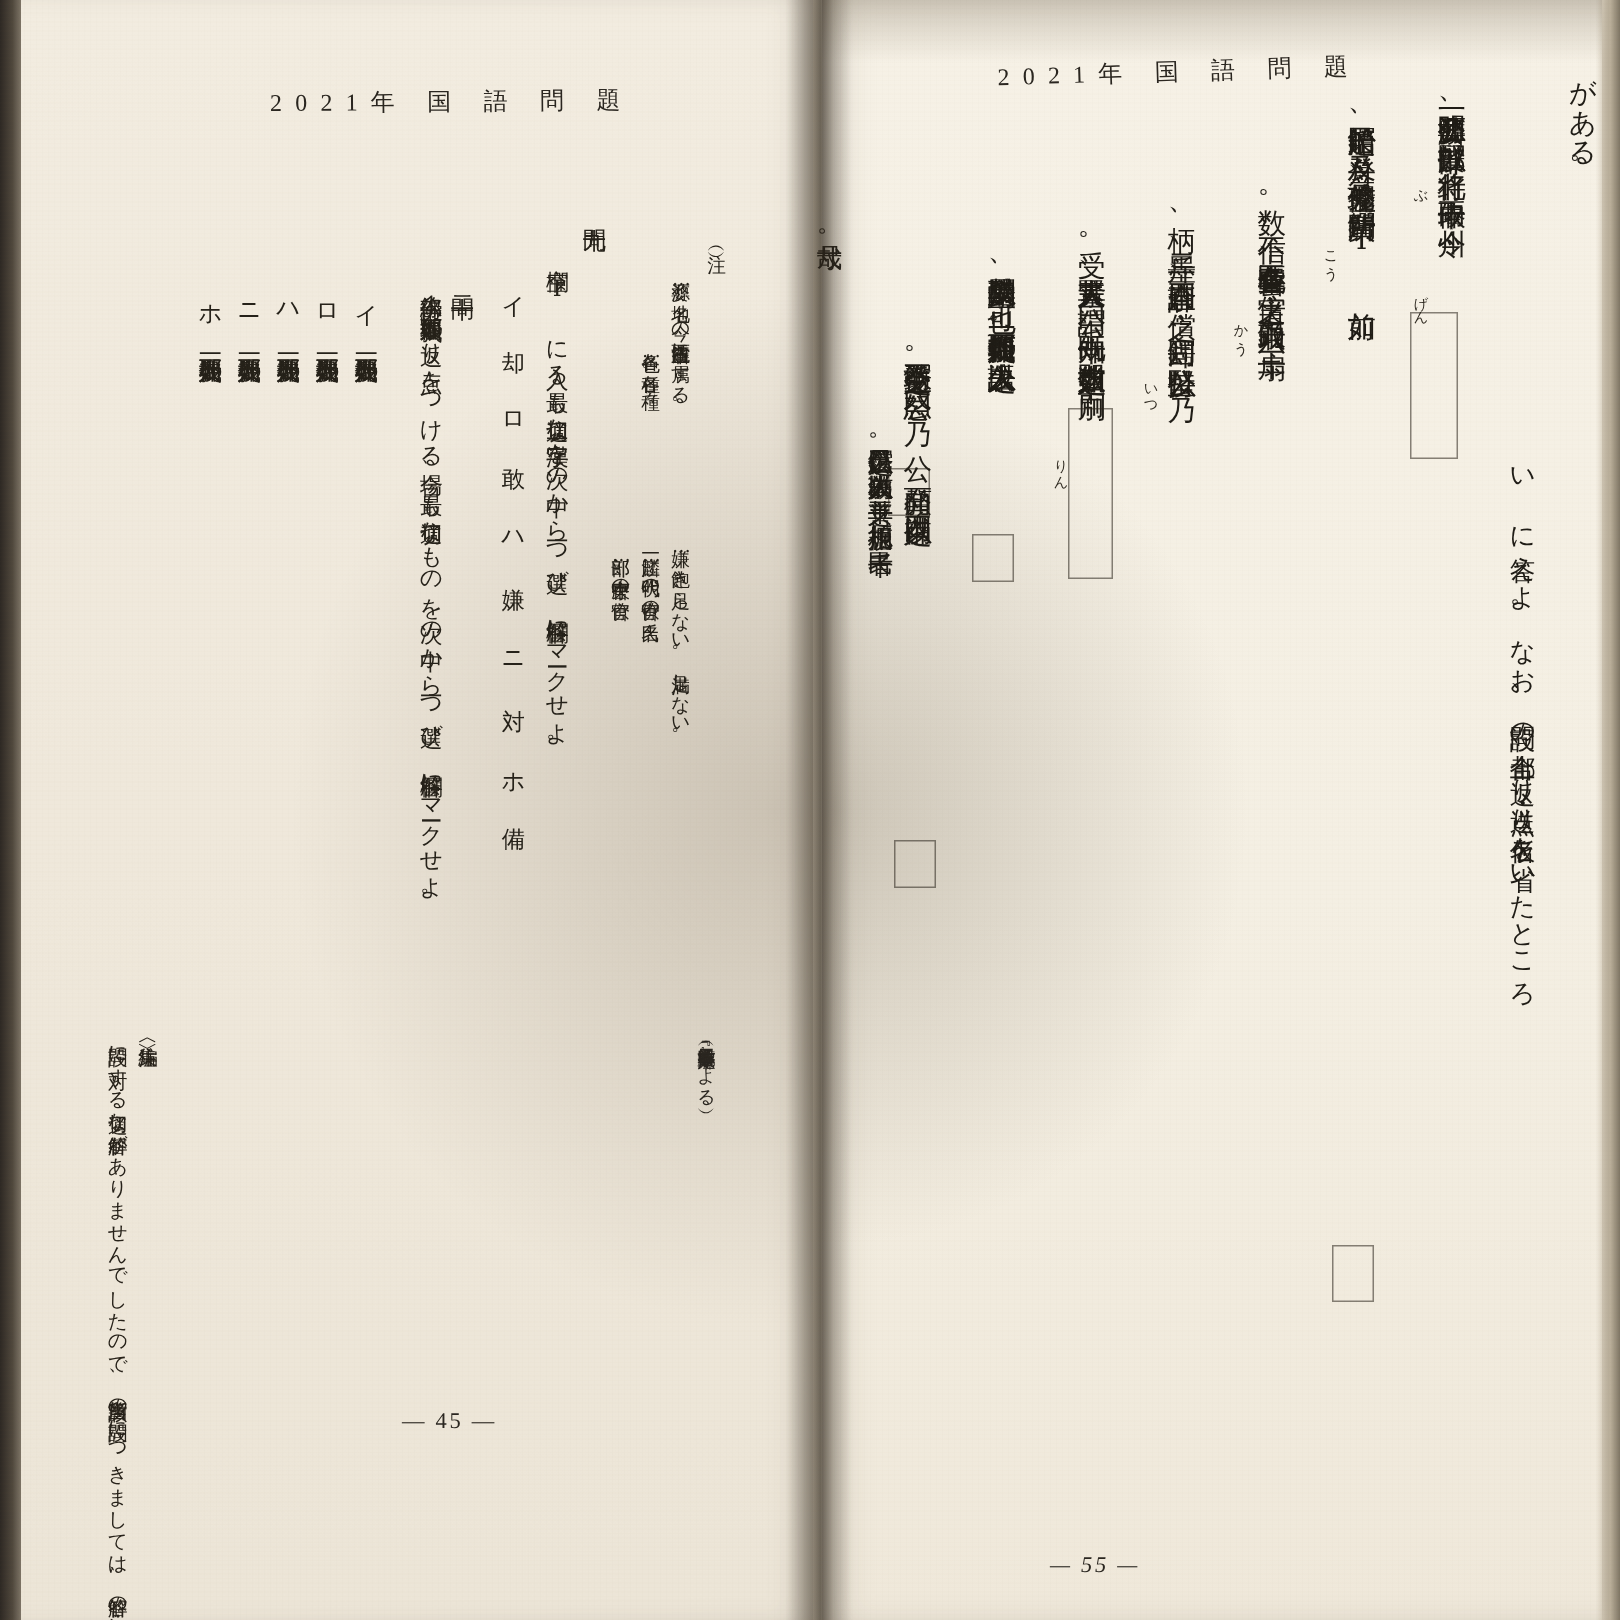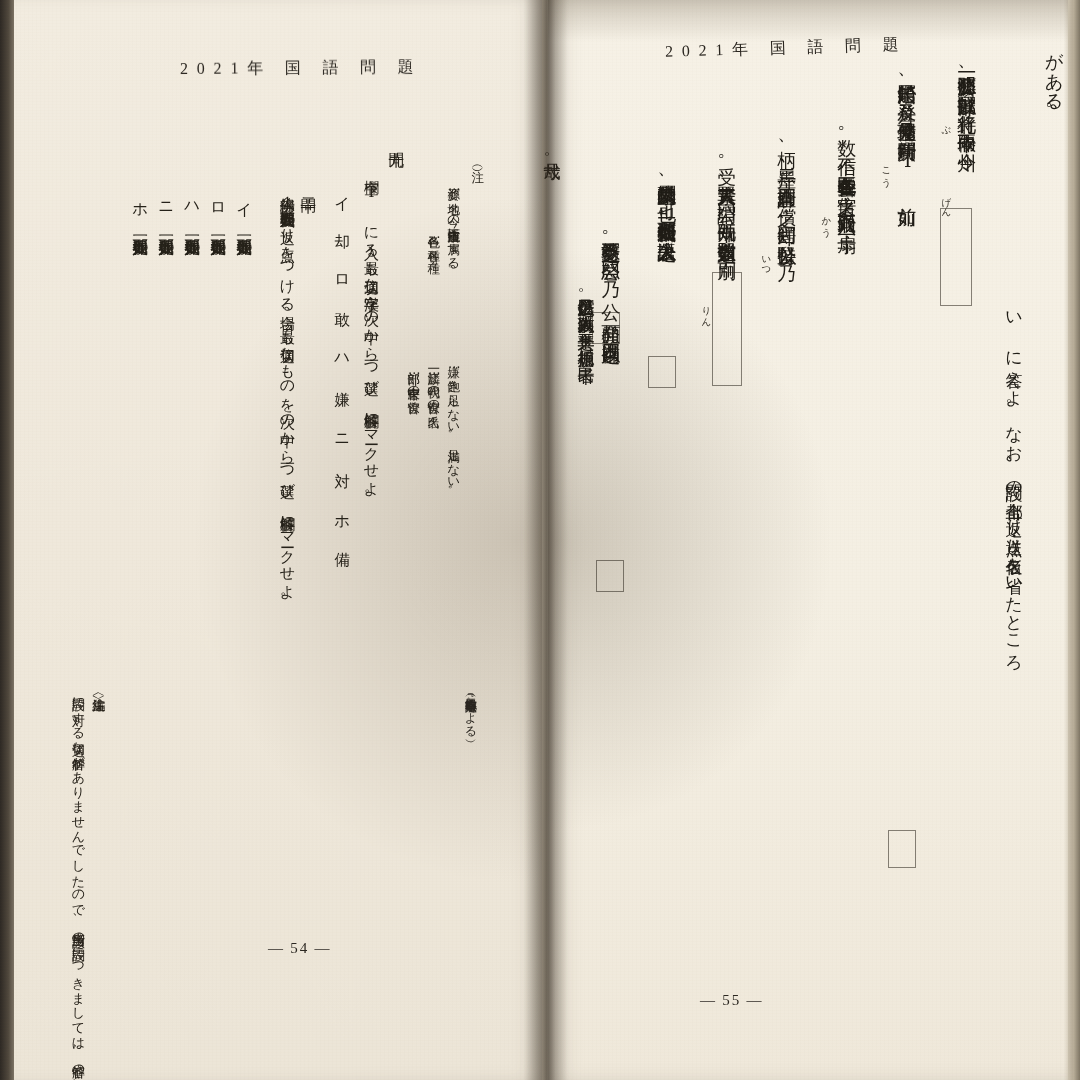--- a/index.html
+++ b/index.html
@@ -110,21 +110,21 @@
   .run-head-left { left: 180px; top: 58px; transform: rotate(-0.5deg); }
   .run-head-right { left: 665px; top: 38px; transform: rotate(-1.8deg); }
 
   .folio {
     position: absolute;
     font-size: 15px;
     letter-spacing: .12em;
     color: #2a2620;
   }
   .folio-left { left: 268px; top: 940px; }
-  .folio-right { left: 700px; top: 992px; }
+  .folio-right { left: 700px; top: 1036px; font-style: italic; }
 
   
   .col {
     position: absolute;
     writing-mode: vertical-rl;
     text-orientation: upright;
     font-family: "DejaVu Serif", "Liberation Serif", serif;
     color: #252119;
     white-space: nowrap;
   }
@@ -245,21 +245,21 @@
       <span>使我不如一婦人耶</span>
     </div>
     <div class="col lp" style="left: 128px; top: 192px;">
       <span>ホ</span>
       <span>使我不如一婦人耶</span>
     </div>
 
     <div class="editors" style="left: 88px;">〈編集注〉</div>
     <div class="editors" style="left: 64px; width: 24px;">設問に対する適切な解答がありませんでしたので、当該箇所の設問につきましては、解答の有無・内容にかかわらず、受験生全員に得点を与えることといたします。</div>
 
-    <div class="folio folio-left">— 54 —</div>
+    <div class="folio folio-left">— 45 —</div>
 
     <div class="run-head run-head-right">2021年 国 語 問 題</div>
 
     <div class="col rp" style="left: 1040px; top: 40px; font-size:18px;">がある。</div>
 
     <div class="col rp" style="left: 1000px; top: 300px; font-size:17px;">い に答えよ。なお、設問の都合上、返り点・送り仮名を省いたところ</div>
 
     <div class="col rp" style="left: 952px; top: 62px;">明婺源江公一麟、以賢擢部郎、将北行、取俸十両、令州</div>
     <div class="col rp" style="left: 892px; top: 70px;">民趙鍔治船、及登舟、見修理整備、問所費鍔 Ⅰ 如前</div>
     <div class="col rp" style="left: 832px; top: 124px;">数。不信、密査各色工匠費、実倍之。乃取銀六両、扇三十</div>

